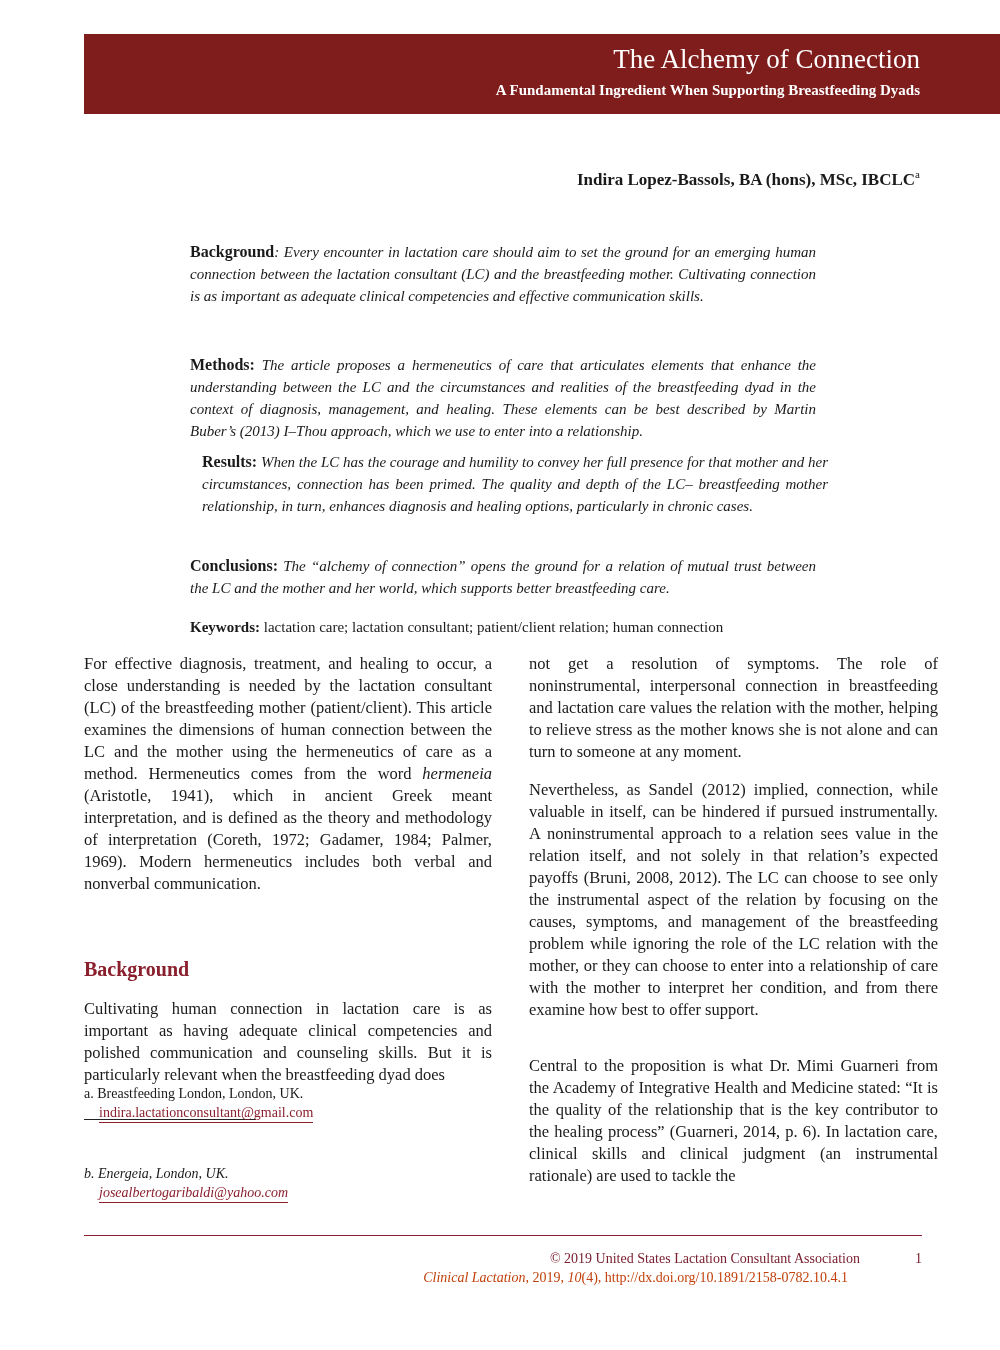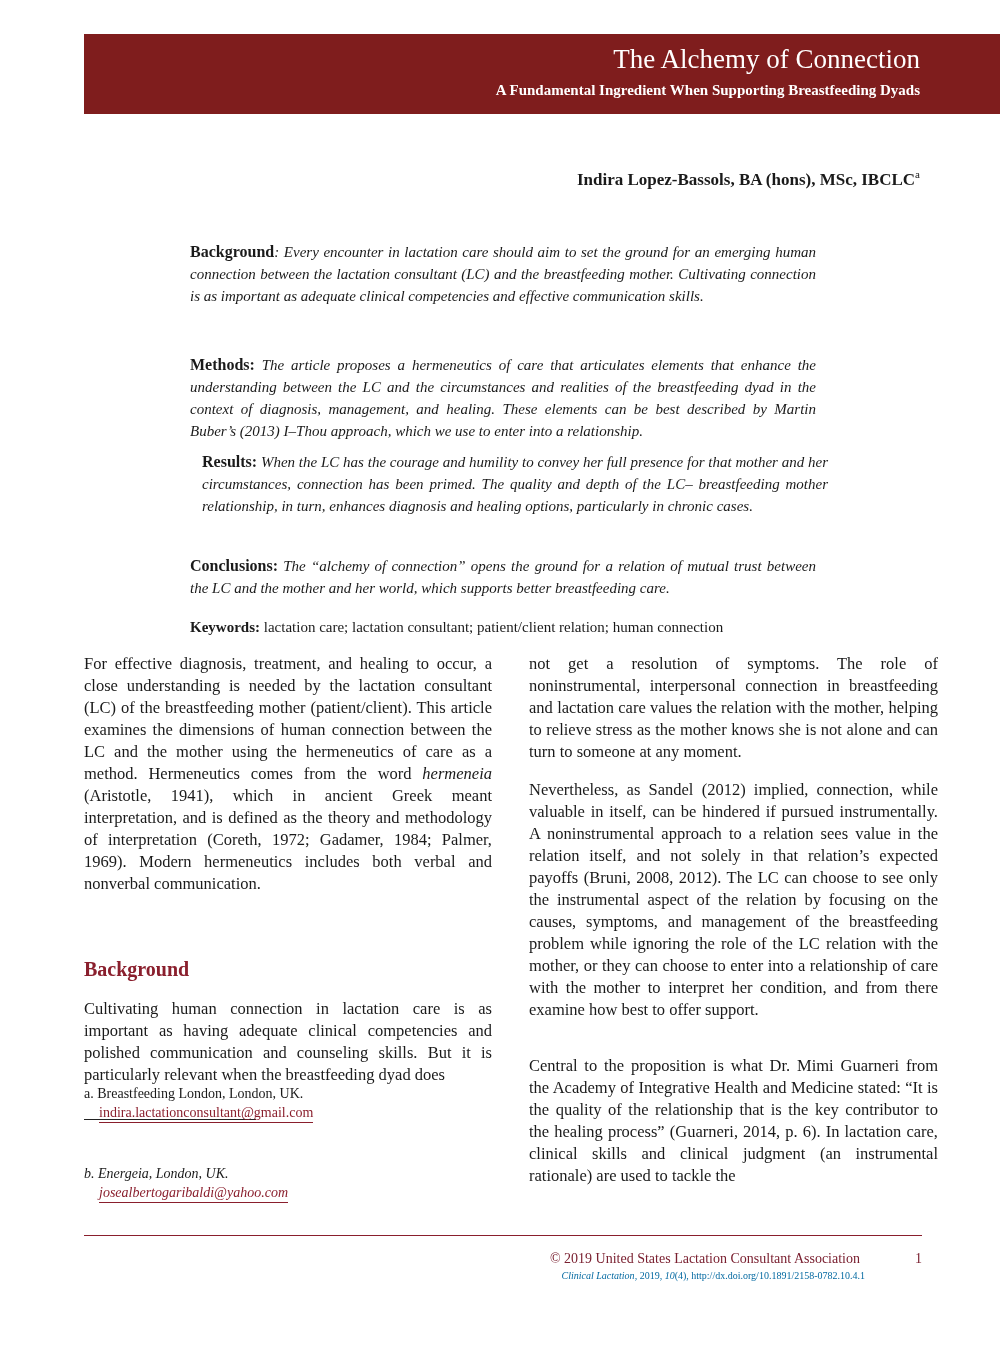--- a/index.html
+++ b/index.html
@@ -28,21 +28,21 @@
   .fn { position:absolute; left:84px; font-size:14px; line-height:19px; }
   .fn-a { top:1084px; }
   .fn-b { top:1164px;font-style:italic; }
   .fn .mail { display:inline-block; margin-left:15px; color:#8a1f2d; border-bottom:1px solid #8a1f2d; }
   .pr1 { position:absolute; top:653px; }
   .pr2 { position:absolute; top:779px; }
   .pr3 { position:absolute; top:1055px; }
   .bottom-rule { position:absolute; left:84px; top:1235px; width:838px; height:1px; background:#8a1f2d; }
   .foot1 { position:absolute; right:140px; top:1251px; font-size:14px; color:#7a2030; white-space:nowrap; }
   .pagenum { position:absolute; right:78px; top:1251px; font-size:14px; color:#7a2030; }
-  .foot2 { position:absolute; right:135px; top:1270px; font-size:10px; color:#0369a1; white-space:nowrap; }
+  .foot2 { position:absolute; right:152px; top:1270px; font-size:14px; color:#c2410c; white-space:nowrap; }
   .foot2 i { font-style:italic; }
 </style>
 </head>
 <body>
 
 <div class="banner">
   <div class="t1">The Alchemy of Connection</div>
   <div class="t2">A Fundamental Ingredient When Supporting Breastfeeding Dyads</div>
 </div>
 

